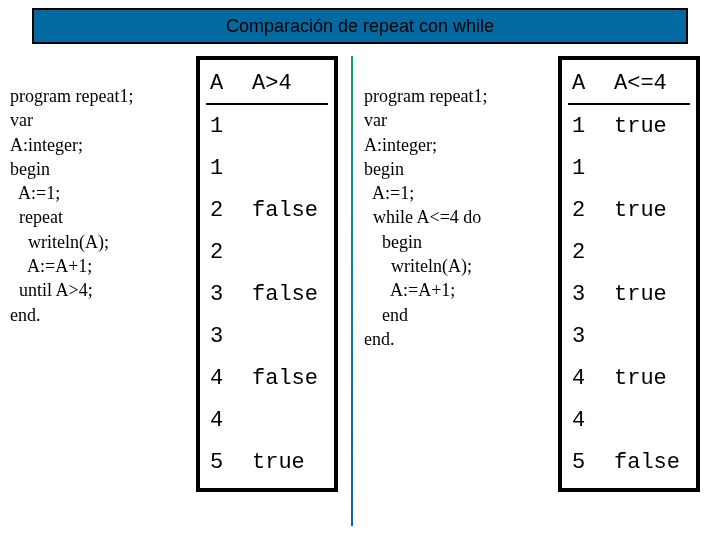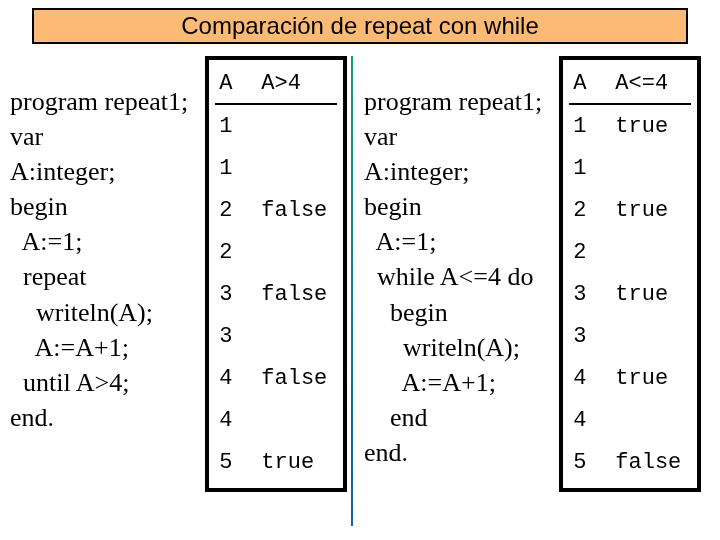--- a/index.html
+++ b/index.html
@@ -10,44 +10,44 @@
     font-family: "Times New Roman", serif;
     position: relative;
     overflow: hidden;
   }
   .title-bar {
     position: absolute;
     left: 32px;
     top: 8px;
     right: 32px;
     height: 36px;
-    background: #fdba74;
+    background: #0369a1;
     border: 2px solid #000;
     display: flex;
     align-items: center;
     justify-content: center;
-    font-size: 24px;
+    font-size: 18px;
     font-family: Arial, sans-serif;
   }
   .columns {
     position: absolute;
     top: 56px;
     left: 6px;
     right: 6px;
     bottom: 10px;
     display: flex;
   }
   .col {
     display: flex;
     flex: 1 1 50%;
     align-items: flex-start;
   }
   .code {
     font-family: "Times New Roman", serif;
-    font-size: 26px;
+    font-size: 18px;
     line-height: 1.35;
     white-space: pre;
     padding: 28px 17px 0 4px;
     flex: 0 0 190px;
   }
   .right .code { flex: 0 0 198px; }
   .table-wrap {
     border: 4px solid #000;
     padding: 2px 6px 6px 6px;
   }

